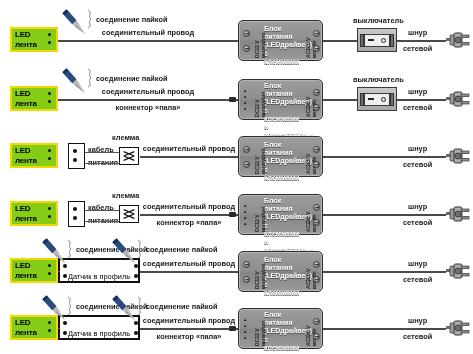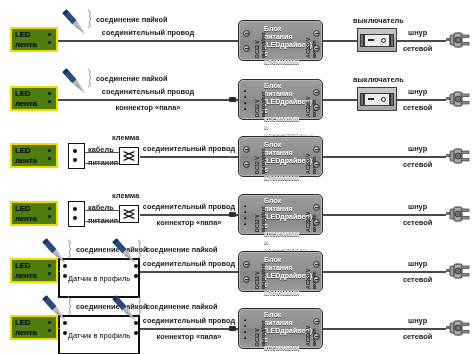--- a/index.html
+++ b/index.html
@@ -12,21 +12,21 @@
     width:473px;height:354px;
     background:#ffffff;
     overflow:hidden;
   }
   .row{position:absolute;left:0;width:473px;height:59px;}
 
   
   .led-badge{
     position:absolute;
     border:2px solid #f5d800;
-    background:#4d7c0f;
+    background:#84cc16;
     width:48px;height:25px;
     box-sizing:border-box;
     display:flex;align-items:center;
   }
   .led-badge .txt{
     font-size:8px;font-weight:bold;color:#000;
     line-height:9.5px;padding-left:3px;letter-spacing:-.2px;
   }
   .led-badge .dots{
     position:absolute;right:5px;top:4px;
@@ -60,23 +60,23 @@
   .cable-blk{
     position:absolute;width:17px;height:26px;
     border:1.6px solid #111;background:#fff;box-sizing:border-box;
   }
   .cable-blk i{
     position:absolute;left:4px;width:4px;height:4px;border-radius:50%;background:#111;
   }
 
   
   .sensor{
-    position:absolute;height:40px;
+    position:absolute;height:25px;
     border:2px solid #111;background:#fff;box-sizing:border-box;
-    display:flex;align-items:center;justify-content:center;
+    display:flex;align-items:flex-end;justify-content:center;
   }
   .sensor .s-txt{font-size:7.4px;color:#000;white-space:nowrap;}
   .sensor .sd{position:absolute;width:4px;height:4px;border-radius:50%;background:#111;}
 
   
   .psu{
     position:absolute;width:85px;height:41px;
     background:linear-gradient(180deg,#9d9d9d 0%,#8e8e8e 48%,#858585 52%,#9a9a9a 100%);
     border:1.5px solid #2e2e2e;border-radius:5px;box-sizing:border-box;
     box-shadow:inset 0 0 0 1px #b4b4b4;

